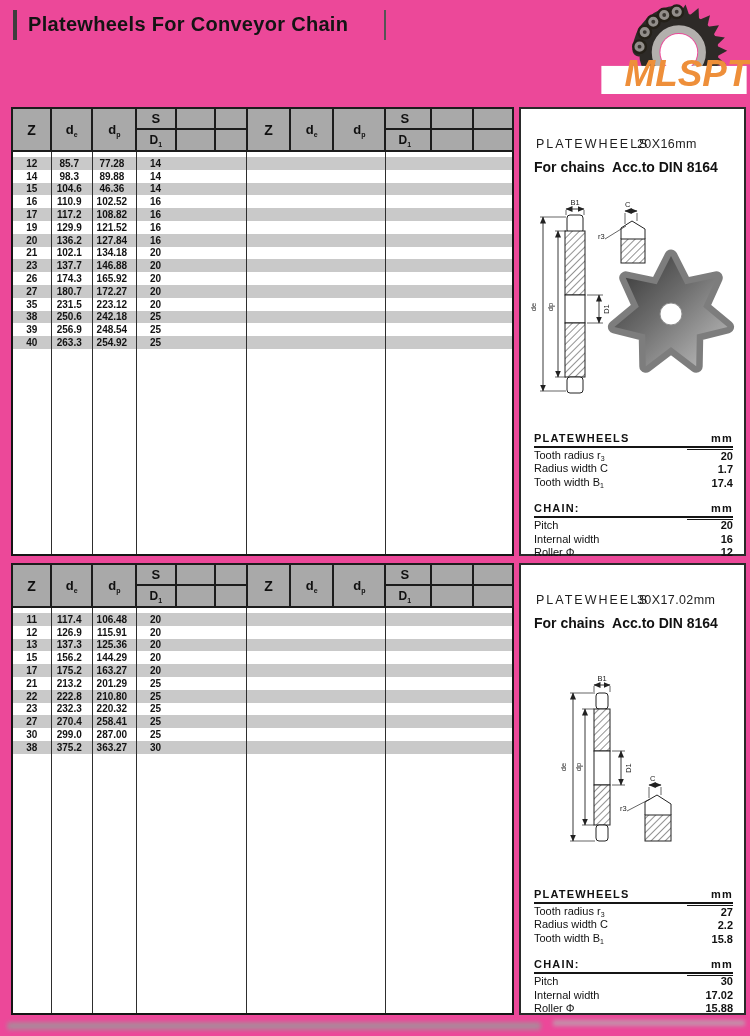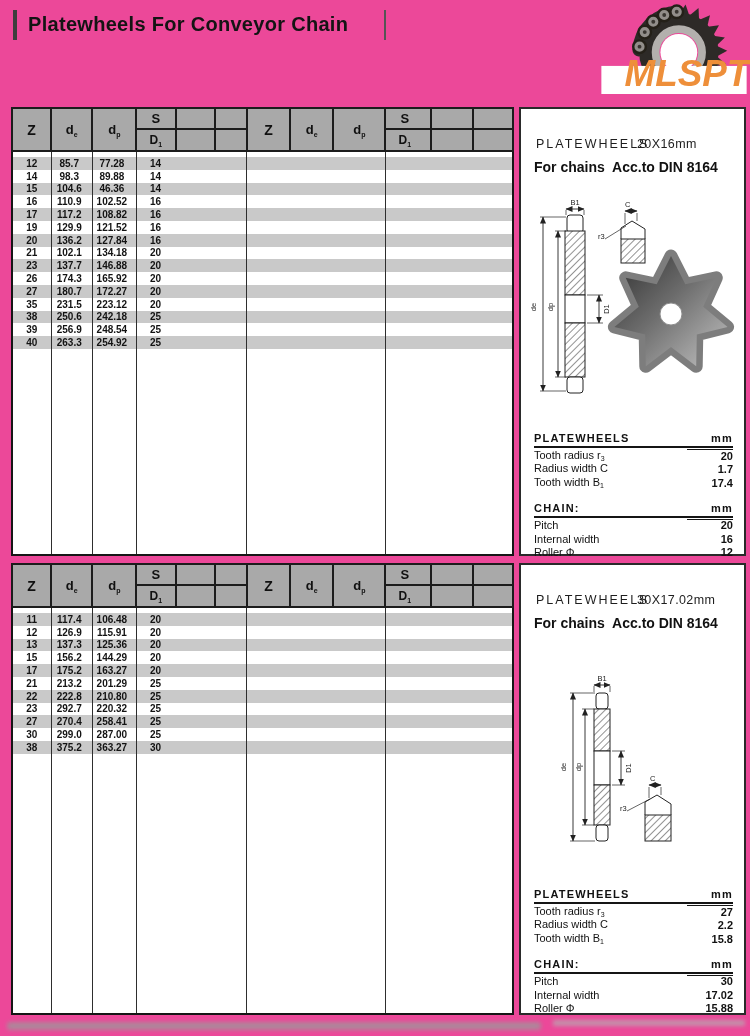--- a/index.html
+++ b/index.html
@@ -430,21 +430,21 @@
           <td class="cz">22</td>
           <td class="cd">222.8</td>
           <td class="cd">210.80</td>
           <td class="cs" colspan="3">25</td>
           <td class="cr" colspan="3"></td>
           <td class="cr" colspan="3"></td>
         </tr>
 
         <tr class="dr">
           <td class="cz">23</td>
-          <td class="cd">292.7</td>
+          <td class="cd">232.3</td>
           <td class="cd">220.32</td>
           <td class="cs" colspan="3">25</td>
           <td class="cr" colspan="3"></td>
           <td class="cr" colspan="3"></td>
         </tr>
 
         <tr class="dr">
           <td class="cz">27</td>
           <td class="cd">270.4</td>
           <td class="cd">258.41</td>

